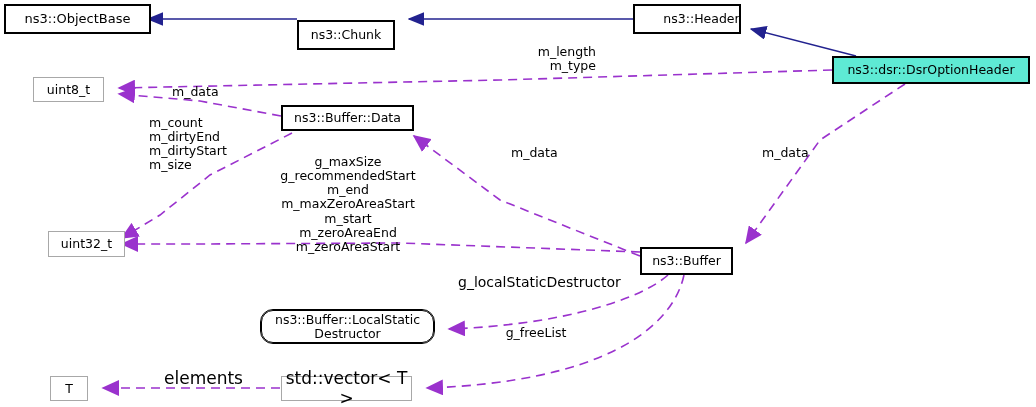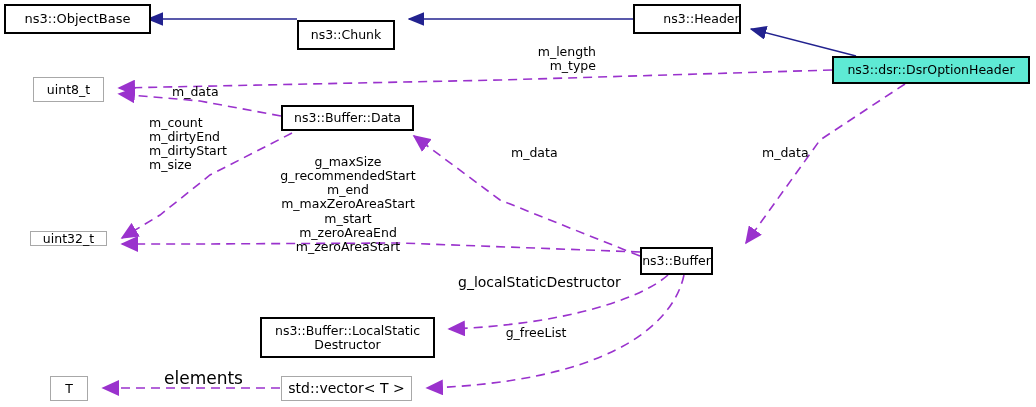--- a/index.html
+++ b/index.html
@@ -92,26 +92,26 @@
     </g>
   </svg>
 
   <div>
       <div class="node-box node-strong" style="left: 5px; top: 5px; width: 145px; height: 28px; font-size: 13px;">ns3::ObjectBase</div>
       <div class="node-box node-strong" style="left: 298px; top: 5px; width: 96px; height: 28px; font-size: 12.5px; margin-top: 16px;">ns3::Chunk</div>
       <div class="node-box node-strong" style="left: 634px; top: 5px; width: 106px; height: 28px; font-size: 12.5px; padding-left: 29px;">ns3::Header</div>
       <div class="node-box node-current" style="left: 833px; top: 57px; width: 196px; height: 26px; font-size: 12.5px;">ns3::dsr::DsrOptionHeader</div>
       <div class="node-box node-light" style="left: 33px; top: 77px; width: 71px; height: 25px; font-size: 12.5px;">uint8_t</div>
       <div class="node-box node-strong" style="left: 282px; top: 106px; width: 131px; height: 24px; font-size: 12.5px;">ns3::Buffer::Data</div>
-      <div class="node-box node-light" style="left: 30px; top: 231px; width: 77px; height: 15px; font-size: 12.5px;">uint32_t</div>
-      <div class="node-box node-strong" style="left: 641px; top: 248px; width: 71px; height: 26px; font-size: 12.5px;">ns3::Buffer</div>
-      <div class="node-box node-strong" style="left: 261px; top: 318px; width: 173px; height: 39px; font-size: 12.5px;">ns3::Buffer::LocalStatic
+      <div class="node-box node-light" style="left: 48px; top: 231px; width: 77px; height: 26px; font-size: 12.5px;">uint32_t</div>
+      <div class="node-box node-strong" style="left: 641px; top: 248px; width: 91px; height: 26px; font-size: 12.5px;">ns3::Buffer</div>
+      <div class="node-box node-strong" style="left: 261px; top: 310px; width: 173px; height: 33px; font-size: 12.5px; border-radius: 12px;">ns3::Buffer::LocalStatic
 Destructor</div>
       <div class="node-box node-light" style="left: 50px; top: 376px; width: 38px; height: 25px; font-size: 12.5px;">T</div>
-      <div class="node-box node-light" style="left: 281px; top: 376px; width: 131px; height: 25px; font-size: 14px;">std::vector&lt; T &gt;</div>
+      <div class="node-box node-light" style="left: 281px; top: 376px; width: 131px; height: 25px; font-size: 17px;">std::vector&lt; T &gt;</div>
     </div>
   <div>
       <div class="edge-label" style="left: 500px; top: 45px; width: 96px; font-size: 12.5px; text-align: right;">m_length
 m_type</div>
       <div class="edge-label" style="left: 172px; top: 85px; width: 62px; font-size: 12.5px; text-align: left;">m_data</div>
       <div class="edge-label" style="left: 149px; top: 116px; width: 96px; font-size: 12.5px; text-align: left;">m_count
 m_dirtyEnd
 m_dirtyStart
 m_size</div>
       <div class="edge-label" style="left: 272px; top: 143px; width: 152px; font-size: 12.5px; text-align: center; margin-top: 12px;">g_maxSize

